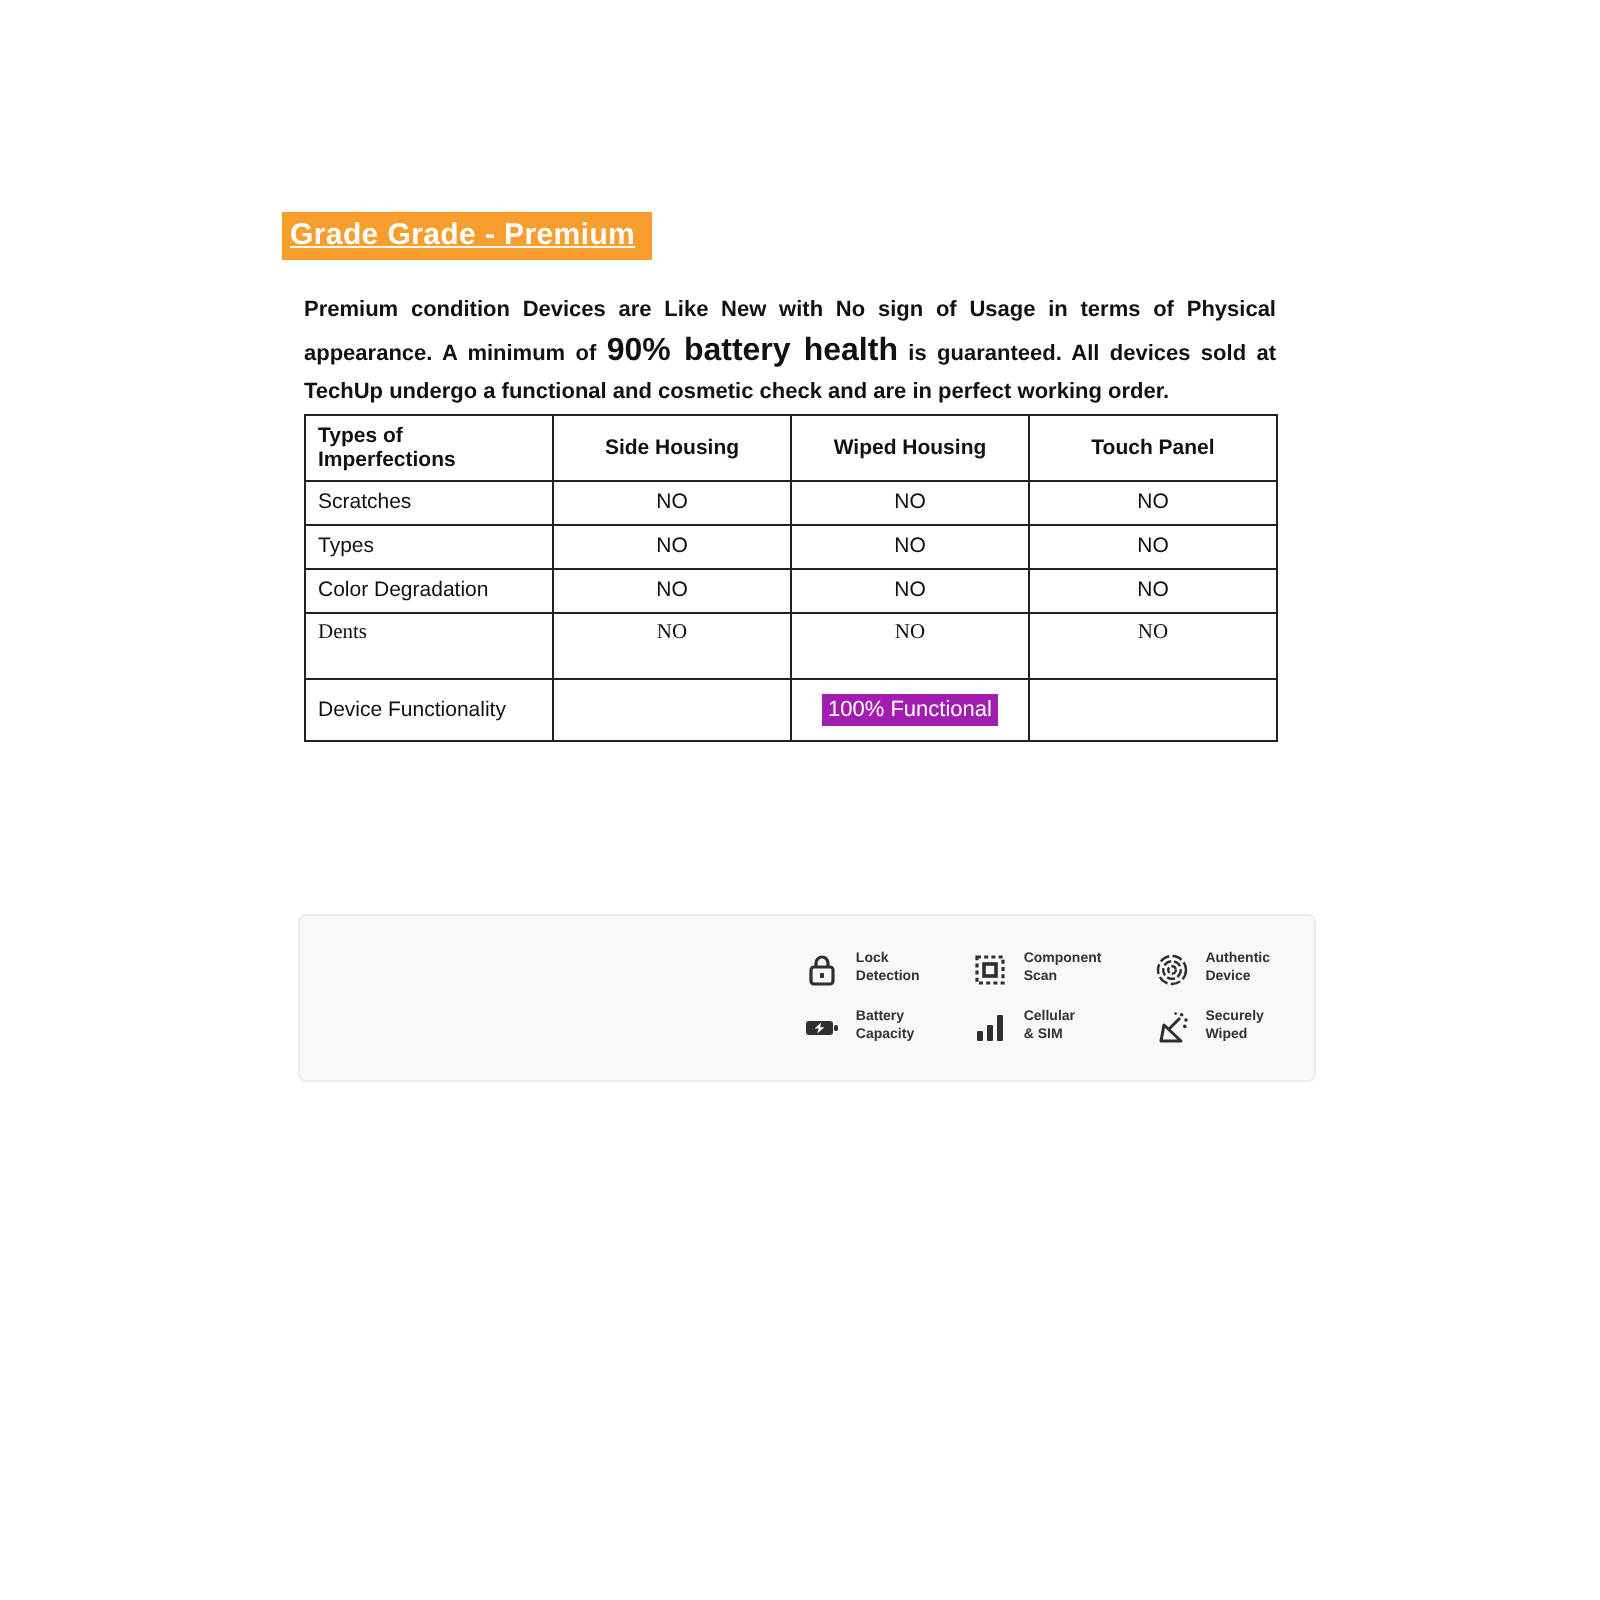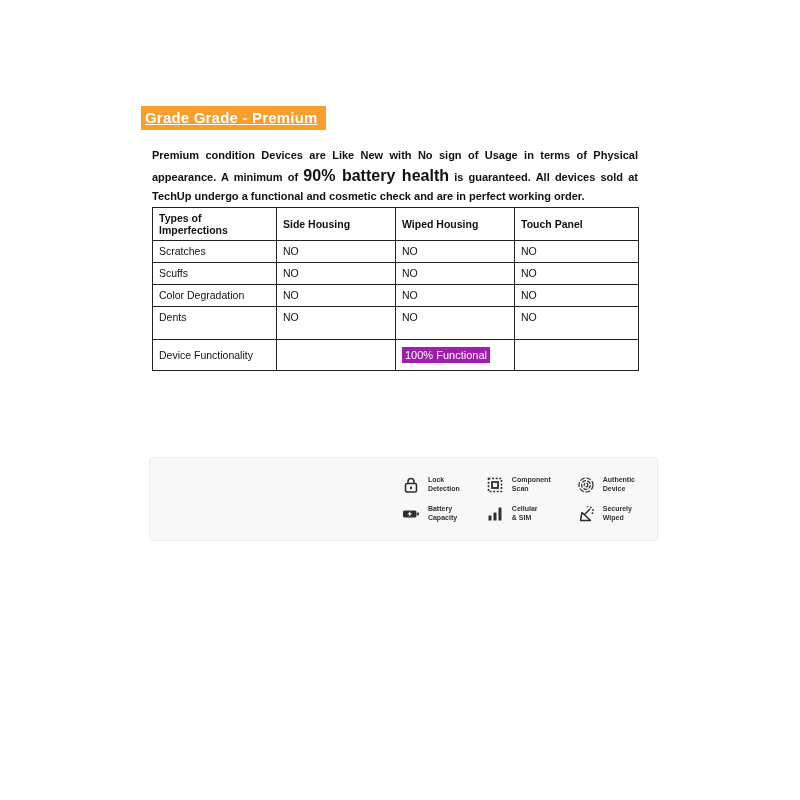--- a/index.html
+++ b/index.html
@@ -38,23 +38,23 @@
   }
   table.imperfections th, table.imperfections td {
     border: 1px solid #222;
     padding: 4px 6px;
     vertical-align: top;
   }
   table.imperfections th {
     font-weight: bold; height: 25px; vertical-align: middle;
   }
   table.imperfections th.col-label { text-align: left; }
-  table.imperfections th.col-val, table.imperfections td.val { text-align: left; margin-left: 28px; }
+  table.imperfections th.col-val, table.imperfections td.val { text-align: center; margin-left: 28px; }
   tr.row-std { height: 22px; }
-  tr.row-dents { height: 33px; }
+  tr.row-dents { height: 33px; font-family: Liberation Serif, serif; }
   tr.row-func { height: 31px; }
   tr.row-func td { padding-top: 9px; }
   .functional-highlight {
     background: #a21caf; color: #ffffff; padding: 2px 3px; font-size: 11px;
   }
 
   
   .cert-panel {
     position: absolute; left: 149px; top: 457px; width: 509px; height: 84px;
     background: #f8f8f8;
@@ -103,21 +103,21 @@
       </tr>
     </thead>
     <tbody>
       <tr class="row-std">
         <td>Scratches</td>
         <td class="val">NO</td>
         <td class="val">NO</td>
         <td class="val">NO</td>
       </tr>
       <tr class="row-std">
-        <td>Scuffs</td>
+        <td>Types</td>
         <td class="val">NO</td>
         <td class="val">NO</td>
         <td class="val">NO</td>
       </tr>
       <tr class="row-std">
         <td>Color Degradation</td>
         <td class="val">NO</td>
         <td class="val">NO</td>
         <td class="val">NO</td>
       </tr>

